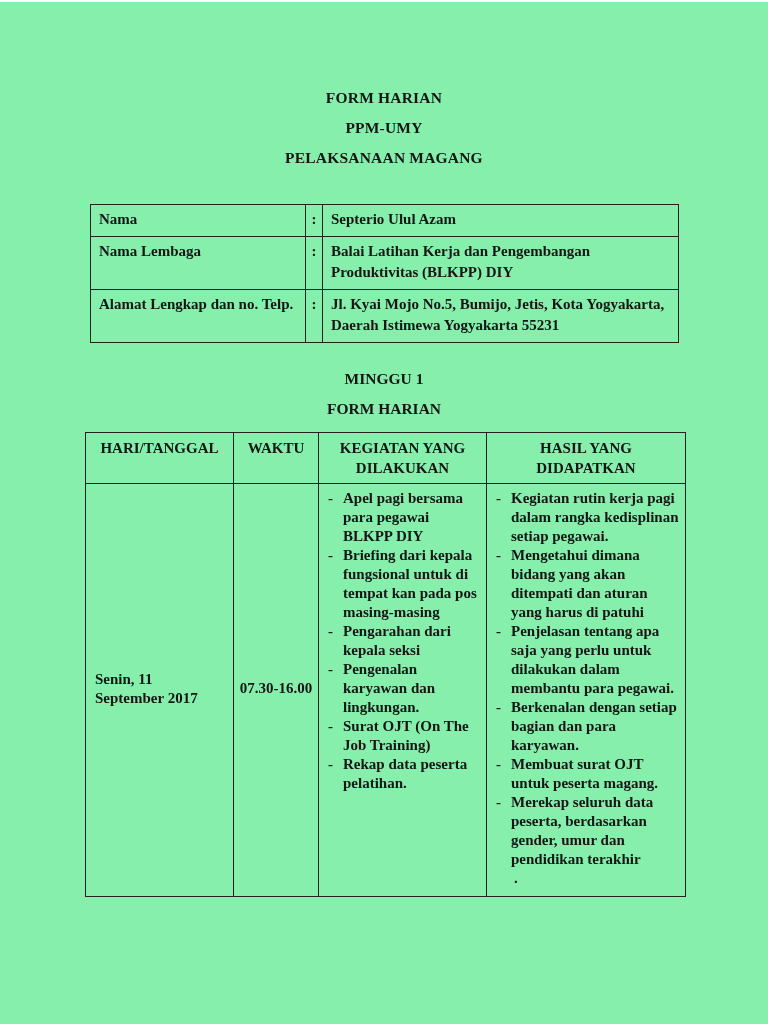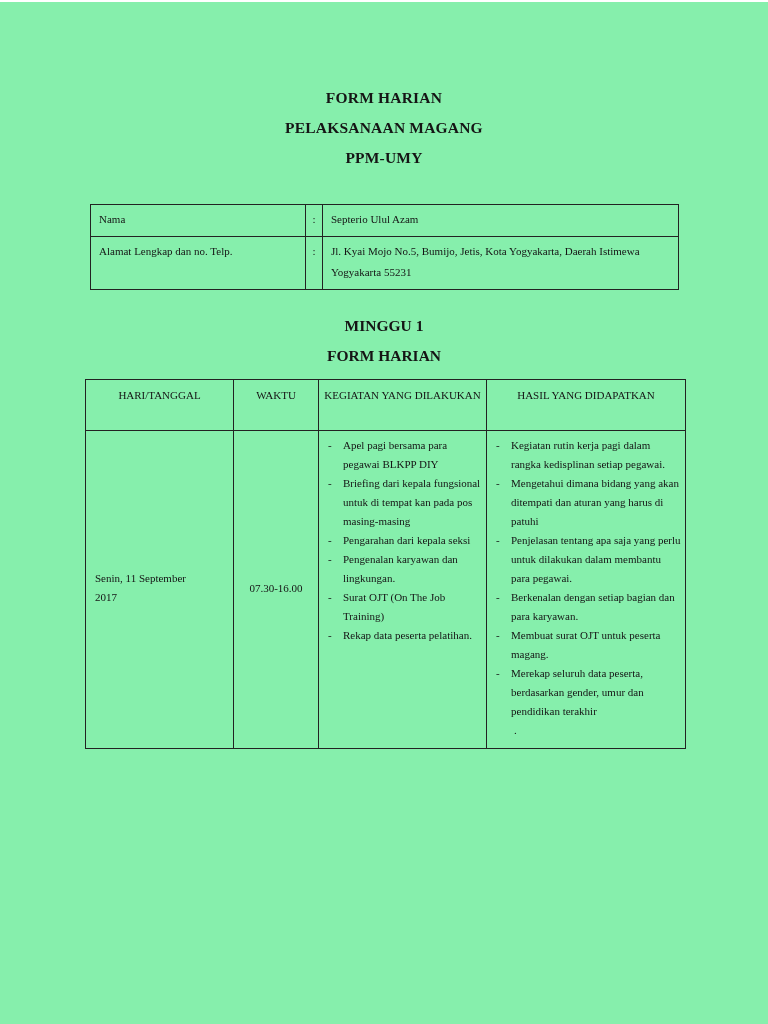--- a/index.html
+++ b/index.html
@@ -21,22 +21,22 @@
   .doc-title {
     font-size: 15.5px;
     font-weight: bold;
     line-height: 20px;
     margin-bottom: 10px;
     letter-spacing: 0.2px;
   }
   table { border-collapse: collapse; }
   td, th {
     border: 1px solid #222;
-    font-size: 11px;
-    font-weight: normal;
+    font-size: 15px;
+    font-weight: bold;
     vertical-align: top;
     line-height: 21px;
   }
   
   .info-table {
     margin: 36px 0 0 90px;
     width: 588px;
     table-layout: fixed;
   }
   .info-table col.c-label { width: 215px; }
@@ -94,35 +94,40 @@
   ul.dash-list .btext { flex: 1 1 auto; }
   ul.dash-list li.no-marker { padding-left: 21px; }
 </style>
 </head>
 <body>
 
 <div class="page">
 
   <div class="title-block">
     <div class="doc-title">FORM HARIAN</div>
+    <div class="doc-title">PPM-UMY</div>
     <div class="doc-title">PELAKSANAAN MAGANG</div>
-    <div class="doc-title">PPM-UMY</div>
   </div>
 
   <table class="info-table">
     <colgroup>
         <col class="c-label">
         <col class="c-colon">
         <col class="c-value">
       </colgroup>
     <tbody>
       <tr>
         <td>Nama</td>
         <td class="colon-cell">:</td>
         <td>Septerio Ulul Azam</td>
+      </tr>
+      <tr>
+        <td>Nama Lembaga</td>
+        <td class="colon-cell">:</td>
+        <td>Balai Latihan Kerja dan Pengembangan Produktivitas (BLKPP) DIY</td>
       </tr>
       <tr>
         <td>Alamat Lengkap dan no. Telp.</td>
         <td class="colon-cell">:</td>
         <td>Jl. Kyai Mojo No.5, Bumijo, Jetis, Kota Yogyakarta, Daerah Istimewa Yogyakarta 55231</td>
       </tr>
     </tbody>
   </table>
 
   <div class="section-title week">MINGGU 1</div>

